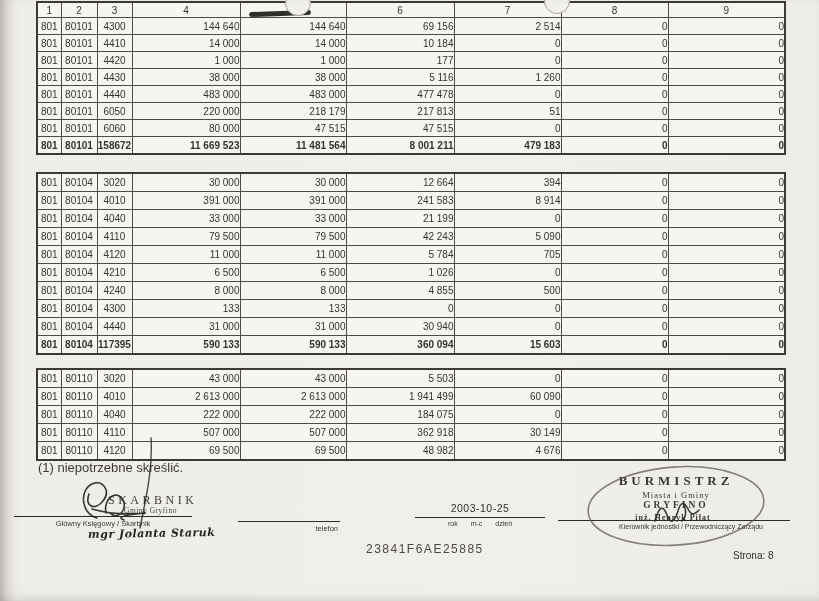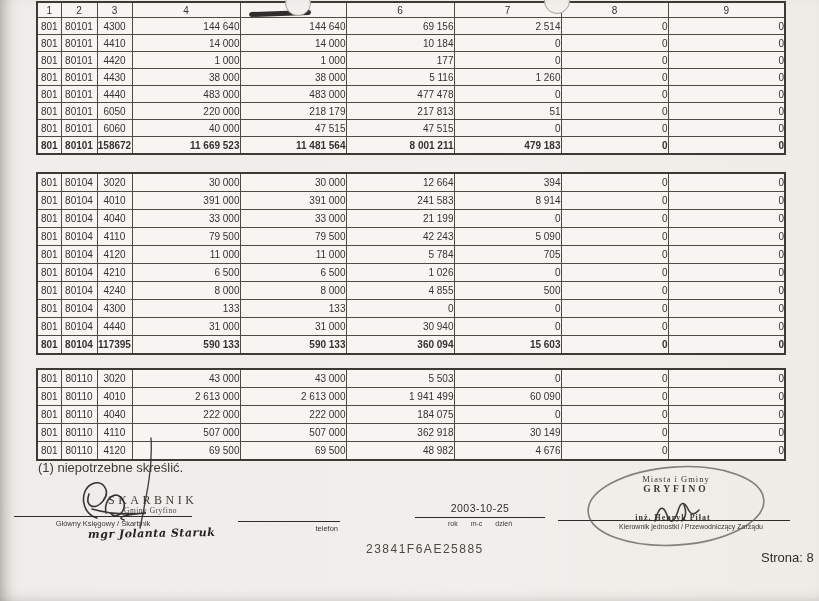--- a/index.html
+++ b/index.html
@@ -57,21 +57,21 @@
 
   .stamp-burmistrz { position:absolute; left:598px; top:473px; width:156px; text-align:center;
     font-family:"Liberation Serif",serif; color:#3b3833; }
   .sb-1 { font-size:13px; font-weight:bold; letter-spacing:4px; }
   .sb-2 { font-size:8.5px; letter-spacing:1px; margin-top:1px; }
   .sb-3 { font-size:9.5px; font-weight:bold; letter-spacing:3px; }
   .sb-name { position:absolute; left:608px; top:513px; width:130px; text-align:center;
     font-family:"Liberation Serif",serif; font-size:8px; font-weight:bold; letter-spacing:1px; color:#3b3833; }
   .role-right { position:absolute; left:590px; top:523px; width:202px; text-align:center; font-size:7px; color:#38362f; }
 
-  .page-number { position:absolute; left:733px; top:550px; font-size:13px; color:#2f2d2a;margin-left:28px; }
+  .page-number { position:absolute; left:733px; top:550px; font-size:10px; color:#2f2d2a; }
 
   svg.ink { position:absolute; left:0; top:0; pointer-events:none; }
 </style>
 </head>
 <body>
 
 <div class="page">
 
   <table class="grid" id="t0">
     <colgroup>
@@ -162,21 +162,21 @@
           <td class="num">218 179</td>
           <td class="num">217 813</td>
           <td class="num">51</td>
           <td class="num">0</td>
           <td class="num">0</td>
         </tr>
         <tr>
           <td class="code">801</td>
           <td class="code">80101</td>
           <td class="code">6060</td>
-          <td class="num">40 000</td>
+          <td class="num">80 000</td>
           <td class="num">47 515</td>
           <td class="num">47 515</td>
           <td class="num">0</td>
           <td class="num">0</td>
           <td class="num">0</td>
         </tr>
         <tr class="total-row">
           <td class="code">801</td>
           <td class="code">80101</td>
           <td class="code">158672</td>
@@ -405,20 +405,21 @@
   <div class="date-value">2003-10-25</div>
   <div class="rule rule-date"></div>
   <div class="date-units">
     <span>rok</span>
     <span>m-c</span>
     <span>dzień</span>
   </div>
   <div class="doc-code">23841F6AE25885</div>
 
   <div class="stamp-burmistrz">
+    <div class="sb-1">BURMISTRZ</div>
     <div class="sb-2">Miasta i Gminy</div>
     <div class="sb-3">GRYFINO</div>
   </div>
   <div class="sb-name">inż. Henryk Piłat</div>
   <div class="rule rule-right"></div>
   <div class="role-right">Kierownik jednostki / Przewodniczący Zarządu</div>
 
   <div class="page-number">Strona: 8</div>
 
   <svg class="ink" width="819" height="601" viewBox="0 0 819 601">

